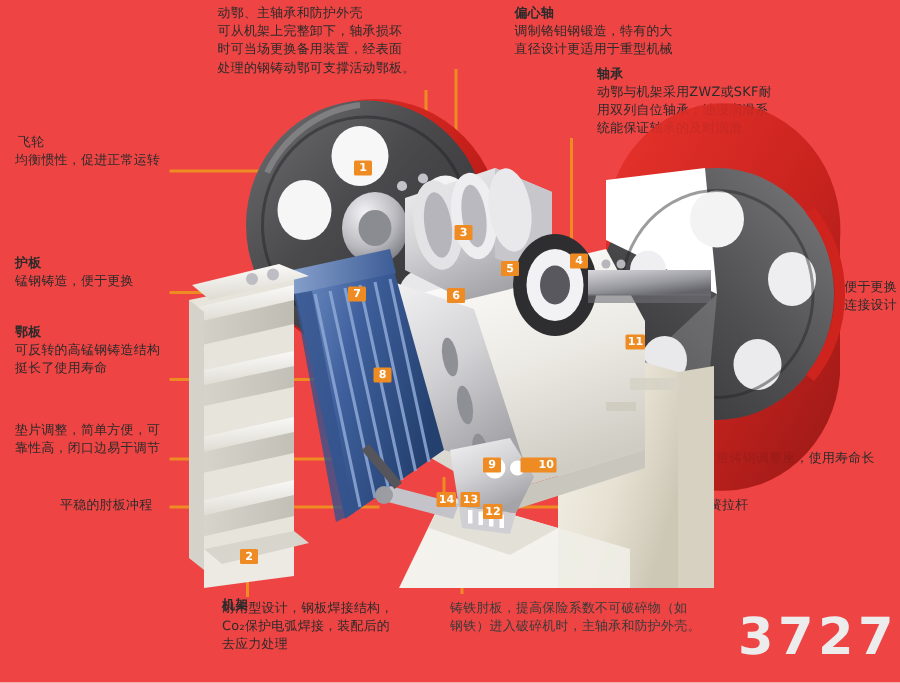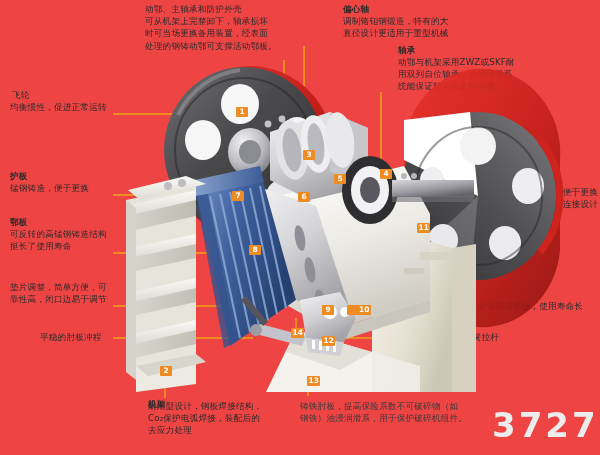--- a/index.html
+++ b/index.html
@@ -353,32 +353,32 @@
   <div class="note" style="left:460px; top:300px; width:150px;">高质量铸钢调整座，使用寿命长</div>
 
   <div class="note" style="left:455px; top:331px; width:130px;">带弹簧拉杆</div>
 
   <div class="note" style="left:148px; top:398px; font-weight:700;">机架</div>
   <div class="note" style="left:148px; top:400px; width:145px;">耐用型设计，钢板焊接结构，
 Co₂保护电弧焊接，装配后的
 去应力处理</div>
 
   <div class="note" style="left:300px; top:400px; width:220px; color:#3a3a3a;">铸铁肘板，提高保险系数不可破碎物（如
-钢铁）油浸润滑系，用于保护破碎机组件。</div>
+钢铁）进入破碎机时，主轴承和防护外壳。</div>
 
   <div id="chips">
       <div class="chip" style="left: 236px; top: 107px;">1</div>
       <div class="chip" style="left: 160px; top: 366px;">2</div>
       <div class="chip" style="left: 303px; top: 150px;">3</div>
       <div class="chip" style="left: 380px; top: 169px;">4</div>
       <div class="chip" style="left: 334px; top: 174px;">5</div>
       <div class="chip" style="left: 298px; top: 192px;">6</div>
       <div class="chip" style="left: 232px; top: 191px;">7</div>
       <div class="chip" style="left: 249px; top: 245px;">8</div>
       <div class="chip" style="left: 322px; top: 305px;">9</div>
       <div class="chip" style="left: 347px; top: 305px; padding-left: 12px;">10</div>
       <div class="chip" style="left: 417px; top: 223px;">11</div>
       <div class="chip" style="left: 322px; top: 336px;">12</div>
-      <div class="chip" style="left: 307px; top: 328px; margin-top: 48px;">13</div>
+      <div class="chip" style="left: 307px; top: 328px;">13</div>
       <div class="chip" style="left: 291px; top: 328px; text-align: right;">14</div>
     </div>
 
 </div>
 
 </body></html>

